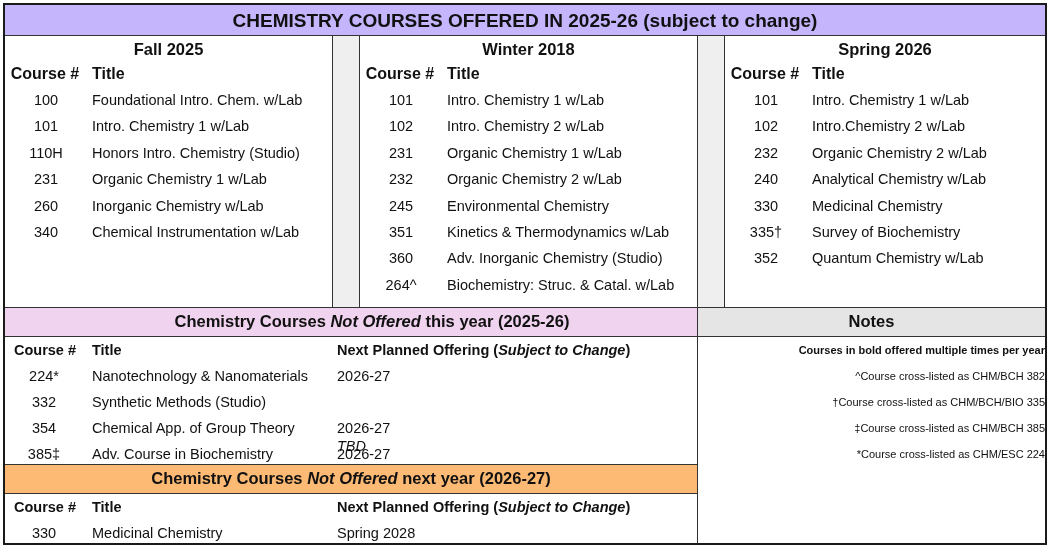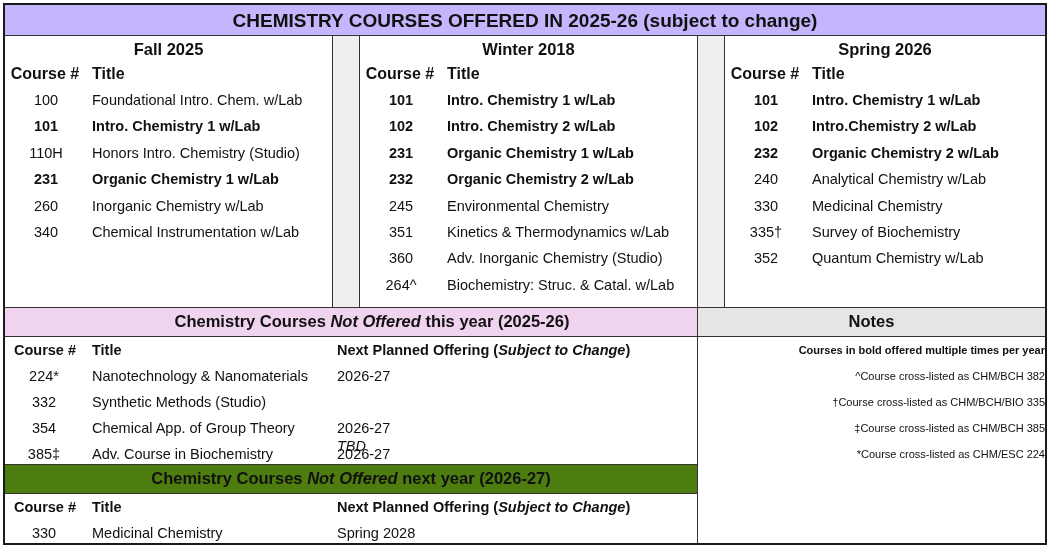--- a/index.html
+++ b/index.html
@@ -8,21 +8,21 @@
   .frame { position:absolute; left:3px; top:3px; width:1040px; height:538px;
            border:2px solid #1a1a1a; }
   .abs { position:absolute; box-sizing:border-box; }
   .title-bar { left:0; top:0; width:1040px; height:31px; background:#c4b5fd;
                border-bottom:1.5px solid #333; text-align:center;
                font-weight:bold; font-size:19px; line-height:31px; }
   .term { top:31px; height:271px; }
   .term-head { text-align:center; font-weight:bold; font-size:16.5px; height:25px; line-height:26px; }
   .col-head { font-weight:bold; font-size:16px; height:26px; line-height:26px; position:relative; }
   .row { height:26.4px; line-height:26.4px; font-size:14.5px; position:relative; white-space:nowrap; }
-  .row.bold { font-weight:bold; }
+  .row.bold { font-weight:normal; }
   .num { position:absolute; text-align:center; width:70px; left:6px; }
   .ttl { position:absolute; left:87px; }
   .spacer { top:31px; height:271px; background:#efefef; border-left:1.5px solid #333; border-right:1.5px solid #333; }
   .sec-head { text-align:center; font-weight:bold; font-size:16.5px; border-bottom:1.5px solid #333; border-top:1.5px solid #333; }
   .no-row { height:26px; line-height:26px; font-size:14.5px; position:relative; white-space:nowrap; }
   .no-row .n { position:absolute; left:4px; width:70px; text-align:center; }
   .no-row .t { position:absolute; left:87px; }
   .no-row .o { position:absolute; left:332px; }
   .no-head { font-weight:bold; }
   .note { font-size:11px; height:26px; line-height:26px; padding-left:4px; white-space:nowrap;text-align:right; }
@@ -174,21 +174,21 @@
         </div>
         <div class="no-row">
           <span class="n">385‡</span>
           <span class="t">Adv. Course in Biochemistry</span>
           <span class="o">2026-27</span>
         </div>
       </div>
   </div>
 
   <div class="abs" style="left:0;top:459px;width:692px;height:79px;">
-    <div class="sec-head" style="background:#4d7c0f;height:28px;line-height:26px;"><span>Chemistry Courses </span><i>Not Offered</i><span> next year (2026-27)</span></div>
+    <div class="sec-head" style="background:#fdba74;height:28px;line-height:26px;"><span>Chemistry Courses </span><i>Not Offered</i><span> next year (2026-27)</span></div>
     <div class="no-row no-head">
       <span class="n" style="left:0;width:80px;">Course #</span>
       <span class="t">Title</span>
       <span class="o"><span>Next Planned Offering (</span><i>Subject to Change</i><span>)</span></span>
     </div>
     <div id="nny-rows">
         <div class="no-row">
           <span class="n">330</span>
           <span class="t">Medicinal Chemistry</span>
           <span class="o">Spring 2028</span>

